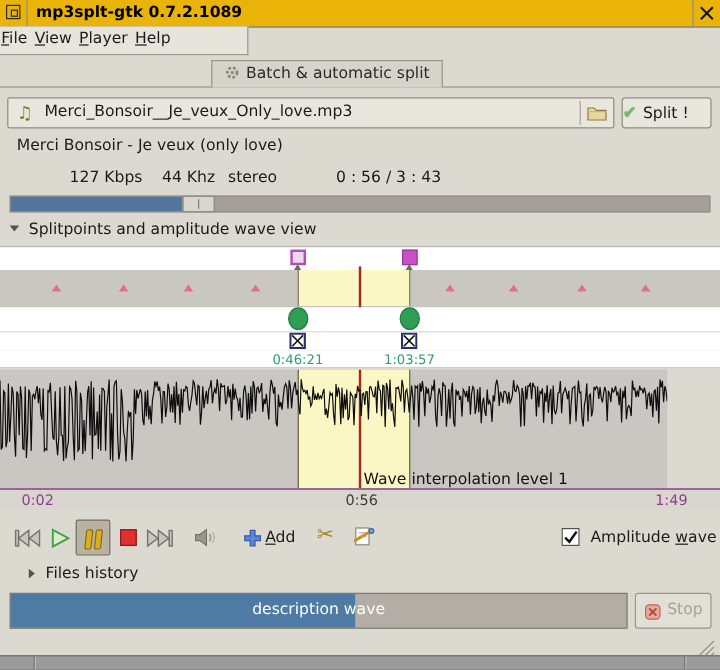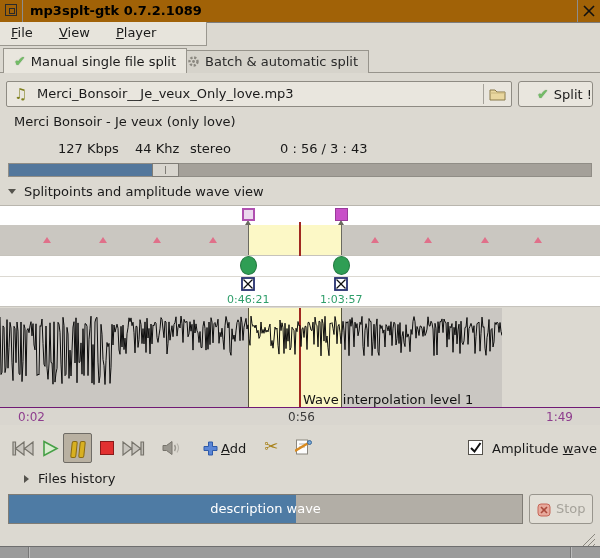--- a/index.html
+++ b/index.html
@@ -1,47 +1,47 @@
 <!DOCTYPE html>
 <html><head>
 <meta charset="utf-8">
 <style>
   html,body{margin:0;padding:0;background:#666;}
   #win{position:relative;width:600px;height:558px;background:#dcd9d1;
        font-family:"DejaVu Sans",sans-serif;font-size:13px;color:#1a1a1a;
        overflow:hidden;box-shadow:0 0 0 1px #55524c;}
   
-  .titlebar{position:absolute;left:0;top:0;width:600px;height:22px;background:#a16207;
+  .titlebar{position:absolute;left:0;top:0;width:600px;height:22px;background:#eab308;
             border-bottom:1px solid #7d7d7d;}
   .wm-icon{position:absolute;left:5px;top:4px;width:12px;height:12px;border:1px solid #2a2a2a;box-sizing:border-box;}
   .wm-icon i{position:absolute;left:3px;top:3px;width:4px;height:4px;border:1px solid #2a2a2a;display:block;}
   .tb-div{position:absolute;top:0;width:1px;height:22px;background:#8d8d8d;}
   .title-text{position:absolute;left:30px;top:0;line-height:22px;font-weight:bold;color:#000;}
   .close-btn{position:absolute;right:3px;top:3px;width:16px;height:16px;}
   
   .menubar{position:absolute;left:0;top:22px;width:207px;height:24px;background:#e7e4dc;
            border-right:1px solid #9a978f;border-bottom:1px solid #9a978f;box-sizing:border-box;}
-  .menu-item{display:inline-block;padding:0 11px;line-height:22px;cursor:default;}
+  .menu-item{display:inline-block;padding:0 1px;line-height:22px;cursor:default;}
   .mn{text-decoration:underline;}
   
   .nb-line{position:absolute;left:0;top:72px;width:600px;height:1px;background:#97948c;}
   .tab{position:absolute;box-sizing:border-box;border:1px solid #97948c;border-bottom:none;
        padding:0 10px;white-space:nowrap;}
   .tab-active{left:3px;top:48px;height:25px;line-height:24px;background:#e9e6de;z-index:2;}
   .tab-idle{left:176px;top:50px;height:23px;line-height:22px;background:#d6d3cb;color:#2a2a2a;}
   .check{color:#74bd66;text-shadow:0 0 1px #3e7e3e;font-size:14px;margin-right:5px;}
   
   .file-entry{position:absolute;left:6px;top:81px;width:506px;height:26px;background:#e9e6de;
               border:1px solid #8e8b83;border-radius:2px;box-sizing:border-box;}
   .note-icon{position:absolute;left:7px;top:3px;color:#80801f;font-size:15px;}
   .file-name{position:absolute;left:30px;top:0;line-height:24px;}
   .entry-div{position:absolute;right:27px;top:2px;width:1px;height:20px;background:#a5a29a;}
   .folder-icon{position:absolute;right:5px;top:5px;}
   .split-btn{position:absolute;left:518px;top:81px;width:75px;height:26px;background:#e9e6de;
-             border:1px solid #8e8b83;border-radius:3px;box-sizing:border-box;text-align:right;line-height:24px;}
+             border:1px solid #8e8b83;border-radius:3px;box-sizing:border-box;text-align:left;line-height:24px;}
   
   .song-title{position:absolute;left:14px;top:114px;}
   .info{position:absolute;top:141px;margin-left:12px;}
   .i-kbps{left:46px;} .i-khz{left:123px;} .i-mode{left:178px;} .i-time{left:268px;}
   
   .slider{position:absolute;left:8px;top:163px;width:584px;height:14px;background:#a4a099;
           border:1px solid #908d86;box-sizing:border-box;}
   .slider-fill{position:absolute;left:0;top:0;height:100%;background:#53779c;}
   .slider-handle{position:absolute;top:-1px;width:27px;height:14px;background:#d9d6cf;
                  border:1px solid #7f7c76;box-sizing:border-box;}
@@ -69,21 +69,21 @@
   .tick-active{border-bottom-color:#5252c0;}
   .sp-line{position:absolute;top:224px;width:1px;height:31px;background:#6a6a60;}
   .sp-line i{position:absolute;left:-3px;top:-4px;width:0;height:0;display:block;
              border-left:3px solid transparent;border-right:3px solid transparent;border-bottom:5px solid #6a6a60;}
   .pos-line-band{position:absolute;top:222px;width:2px;height:34px;background:#a02820;}
   .sp-circle{position:absolute;top:256px;width:17px;height:19px;border-radius:50%;
              background:#2f9e54;border:1px solid #237a40;box-sizing:border-box;}
   .sp-check{position:absolute;top:277px;width:14px;height:14px;}
   .sp-time{position:absolute;top:293px;font-size:11px;color:#2e9e6a;white-space:nowrap;}
   
-  .wave{position:absolute;left:0;top:308px;width:502px;height:99px;background:#cac7c2;overflow:hidden;}
+  .wave{position:absolute;left:0;top:308px;width:556px;height:99px;background:#cac7c2;overflow:hidden;}
   .wave-sel{position:absolute;top:0;height:99px;background:#fbf7c5;border-left:1px solid #54523a;
             border-right:1px solid #54523a;box-sizing:border-box;}
   .pos-line-wave{position:absolute;top:0;width:2px;height:99px;background:#a02820;}
   .wave svg{position:absolute;left:0;top:0;}
   .wave-label{position:absolute;left:303px;top:84px;color:#111;}
   .timestrip{position:absolute;left:0;top:407px;width:600px;height:18px;background:#d9d6cf;
              border-top:1px solid #701a75;box-sizing:border-box;font-size:12px;}
   .ts{position:absolute;top:2px;color:#8e3d8e;}
   .ts-start{left:18px;} .ts-mid{left:288px;color:#3a3a3a;} .ts-end{left:546px;}
   
@@ -139,23 +139,20 @@
     <span class="menu-item"><span class="mn">P</span><span>layer</span></span>
     <span class="menu-item"><span class="mn">H</span><span>elp</span></span>
   </div>
 
   <div class="nb-line"></div>
   <div class="tab tab-idle">
     <svg width="13" height="13" style="vertical-align:-2px;margin-right:5px">
       <circle cx="6.5" cy="6.5" r="4" fill="none" stroke="#8a877f" stroke-width="2.4" stroke-dasharray="2.2,1.6"></circle>
       <circle cx="6.5" cy="6.5" r="1.4" fill="#8a877f"></circle>
     </svg><span>Batch &amp; automatic split</span>
-  </div>
-  <div class="tab tab-active">
-    <span class="check">✔</span><span>Manual single file split</span>
   </div>
 
   <div class="file-entry">
     <span class="note-icon">♫</span>
     <span class="file-name">Merci_Bonsoir__Je_veux_Only_love.mp3</span>
     <i class="entry-div"></i>
     <span class="folder-icon">
       <svg width="17" height="14">
           <path d="M1,3 h5 l2,2 h8 v8 h-15 z" fill="#e9d79f" stroke="#8a7a4a"></path>
           <path d="M1,6 h15" stroke="#c9b77f"></path>

